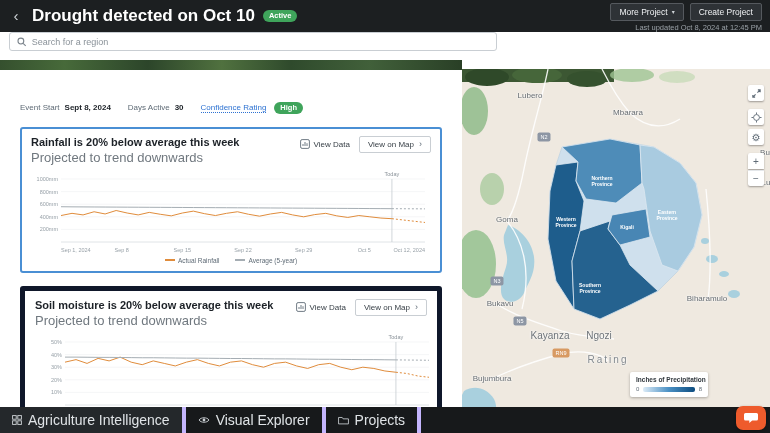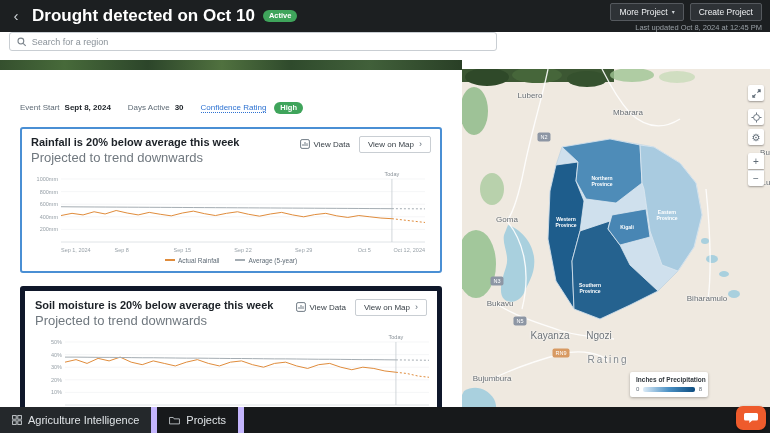--- a/index.html
+++ b/index.html
@@ -79,22 +79,22 @@
 
   .legend-box { position:absolute; left:168px; top:303px; width:78px; background:#fff; border-radius:2px;
     box-shadow:0 1px 3px rgba(0,0,0,.3); padding:4px 6px 5px; z-index:3; }
   .legend-title { font-size:6.5px; color:#30373d; font-weight:bold; white-space:nowrap; margin-bottom:3px; }
   .legend-bar-row { display:flex; align-items:center; gap:4px; font-size:6px; color:#5f6b76; }
   .grad { flex:1; height:5px; border-radius:2px; background:linear-gradient(90deg,#dcebf7,#4a90c4,#0d4c7f); }
 
   
   .footer { position:absolute; left:0; right:0; bottom:0; height:26px; background:#17191b;
     display:flex; align-items:stretch; z-index:7; }
-  .ftab { display:flex; align-items:center; gap:6px; padding:0 12px; color:#dfe3e6; font-size:11px;
-    border-right:6px solid #c4b5fd; cursor:pointer; }
+  .ftab { display:flex; align-items:center; gap:6px; padding:0 12px; color:#dfe3e6; font-size:14px;
+    border-right:4px solid #c4b5fd; cursor:pointer; }
   .ftab.active { background:#24282b; }
   .ficon { display:flex; align-items:center; }
 
   .chat { position:absolute; right:4px; bottom:3px; width:30px; height:24px; background:#ee5b2c;
     border-radius:7px; display:flex; align-items:center; justify-content:center;
     box-shadow:0 1px 3px rgba(0,0,0,.35); z-index:10; cursor:pointer; }
 </style>
 </head>
 <body>
 
@@ -349,20 +349,29 @@
           <rect x="0.6" y="0.6" width="3.6" height="3.6" fill="none" stroke="#cfd4d8" stroke-width="0.9"></rect>
           <rect x="5.8" y="0.6" width="3.6" height="3.6" fill="none" stroke="#cfd4d8" stroke-width="0.9"></rect>
           <rect x="0.6" y="5.8" width="3.6" height="3.6" fill="none" stroke="#cfd4d8" stroke-width="0.9"></rect>
           <rect x="5.8" y="5.8" width="3.6" height="3.6" fill="none" stroke="#cfd4d8" stroke-width="0.9"></rect>
         </svg>
       </span>
       <span>Agriculture Intelligence</span>
     </div>
     <div class="ftab">
       <span class="ficon">
+        <svg width="12" height="8" viewBox="0 0 12 8">
+          <path d="M1 4C3 1 9 1 11 4C9 7 3 7 1 4Z" fill="none" stroke="#cfd4d8" stroke-width="0.9"></path>
+          <circle cx="6" cy="4" r="1.4" fill="#cfd4d8"></circle>
+        </svg>
+      </span>
+      <span>Visual Explorer</span>
+    </div>
+    <div class="ftab">
+      <span class="ficon">
         <svg width="11" height="9" viewBox="0 0 12 9">
           <path d="M0.6 1.2h4l1 1.5h5.8v5.5H0.6Z" fill="none" stroke="#cfd4d8" stroke-width="0.9"></path>
         </svg>
       </span>
       <span>Projects</span>
     </div>
   </div>
 
   <div class="chat">
     <svg width="16" height="12" viewBox="0 0 16 12">

